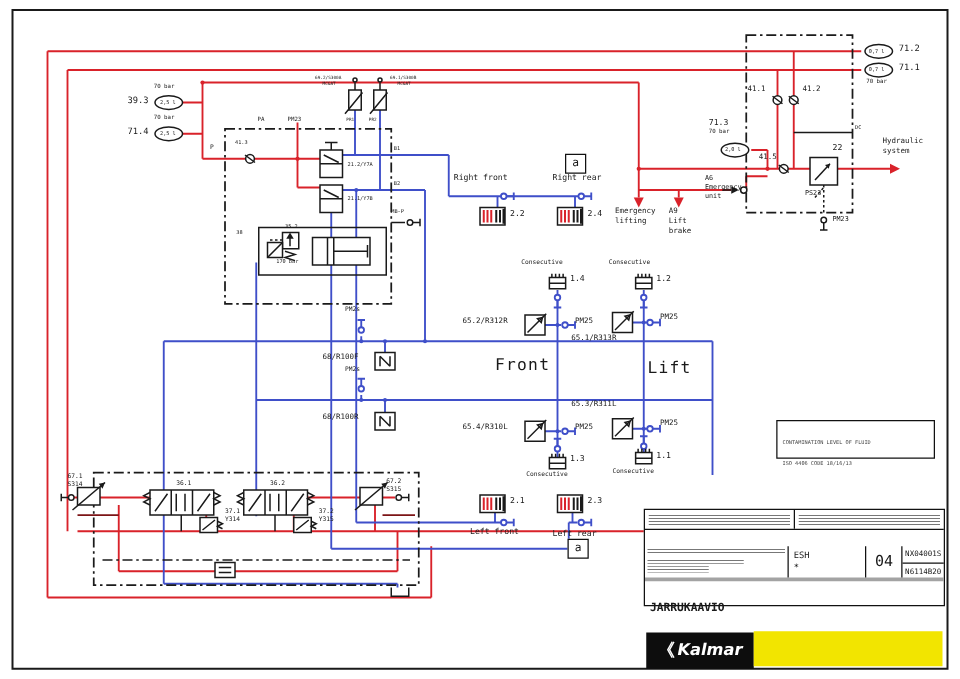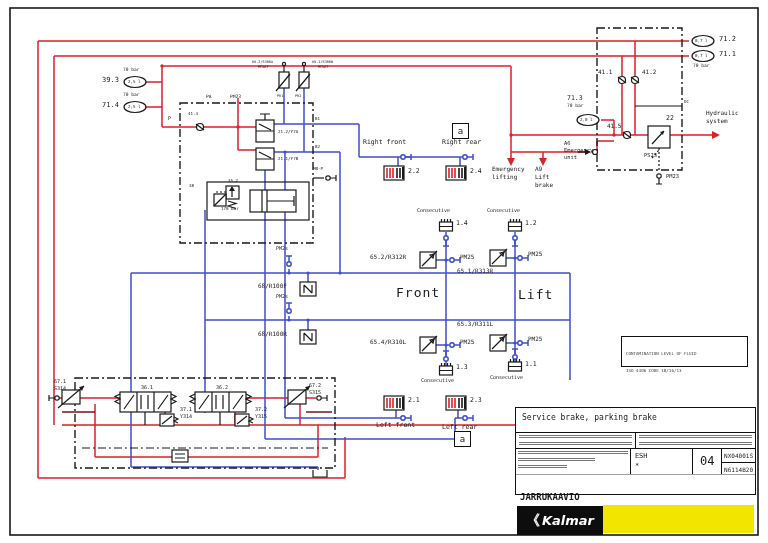--- a/index.html
+++ b/index.html
@@ -27,21 +27,21 @@
   #title-block{position:absolute;left:515px;top:407px;width:239px;border:1.4px solid #111;background:#fff;}
   .tb-r1{display:flex;height:20px;border-bottom:1px solid #111;}
   .c-rev{width:44px;border-right:1px solid #111;font-size:6.5px;padding:1px 2px;}
   .c-desc{width:20px;border-right:1px solid #111;font-size:3.5px;padding:1px;color:#333;}
   .c-chg{flex:1;font-size:6px;line-height:9px;padding:1px 3px;white-space:pre;}
   .tb-r2{height:19px;border-bottom:1px solid #111;font-size:8px;padding:5px 6px 0;white-space:pre;}
   .tb-r3{height:15px;border-bottom:1px solid #111;display:flex;}
   .tb-r3 .half{flex:1;padding:2px 3px;} .tb-r3 .half+.half{border-left:1px solid #111;}
   .fp{background:repeating-linear-gradient(to bottom,#777 0,#777 .7px,transparent .7px,transparent 2.3px);height:100%;}
   .fpb{background:repeating-linear-gradient(to bottom,#777 0,#777 .7px,transparent .7px,transparent 2.3px);}
-  .tb-r4{height:25px;border-bottom:1px solid #a3a3a3;display:flex;}
+  .tb-r4{height:25px;border-bottom:3px solid #a3a3a3;display:flex;margin-top:13px;}
   .c-a{width:111px;border-right:1px solid #111;position:relative;padding:2px;}
   .c-b{width:54px;border-right:1px solid #111;font-size:7px;padding:2px 4px;line-height:10px;}
   .c-c{width:28px;border-right:1px solid #111;font-size:12px;text-align:center;line-height:25px;}
   .c-d{flex:1;font-size:6px;line-height:11px;}
   .c-d div{padding:1px 2px;} .c-d div:first-child{border-bottom:1px solid #111;}
   .tb-r5{height:17px;font-weight:bold;font-size:9px;line-height:8.5px;padding:1px 4px;white-space:pre;}
   #logo{position:absolute;left:517px;top:506px;width:86px;height:29px;background:#0d0d0d;color:#fff;
         display:flex;align-items:center;justify-content:center;font-family:"DejaVu Sans",sans-serif;
         font-style:italic;font-weight:bold;font-size:13px;}
   .kmark{font-size:14px;margin-right:2px;font-style:normal;}
@@ -329,21 +329,20 @@
 <span class="L s5" style="left:309px;top:383px">67.2</span>
 <span class="L s5" style="left:309px;top:390px">S315</span>
 
 
 <div id="contam-box">
   <div>CONTAMINATION LEVEL OF FLUID</div>
   <div>ISO 4406 CODE 18/16/13</div>
 </div>
 
 <div id="title-block">
-  <div class="tb-r2">Service brake, parking brake</div>
   <div class="tb-r3">
     <div class="half">
           <div class="fp"></div>
         </div>
     <div class="half">
           <div class="fp"></div>
         </div>
   </div>
   <div class="tb-r4">
     <div class="c-a">

